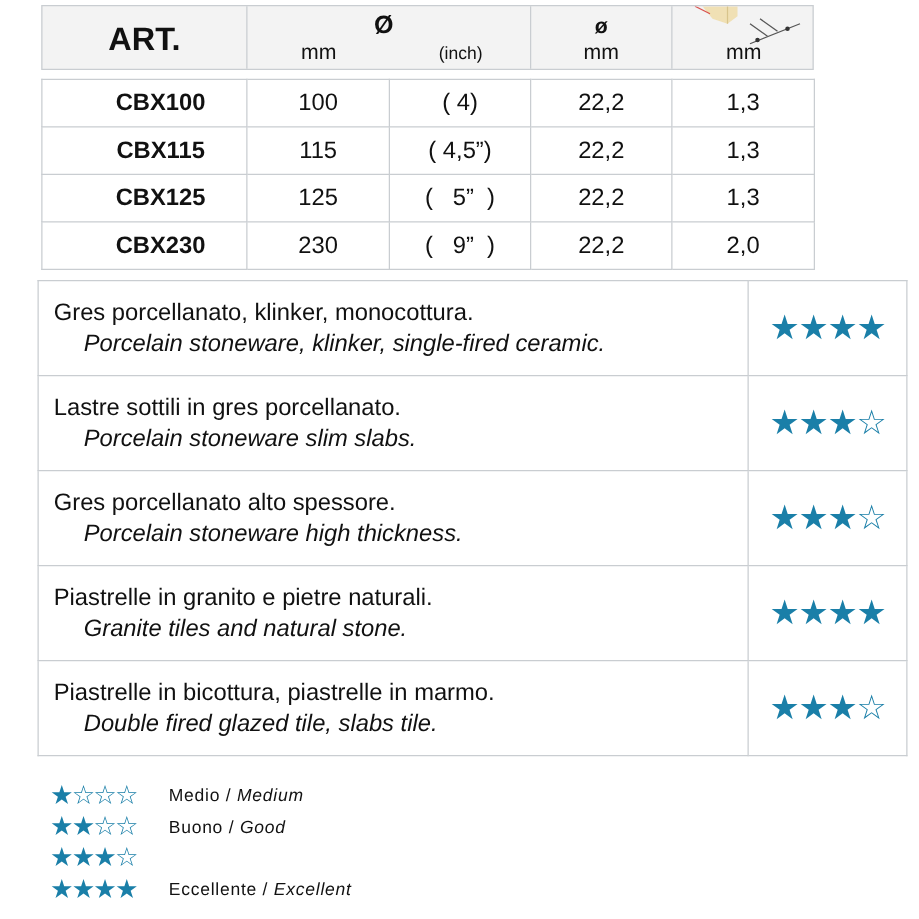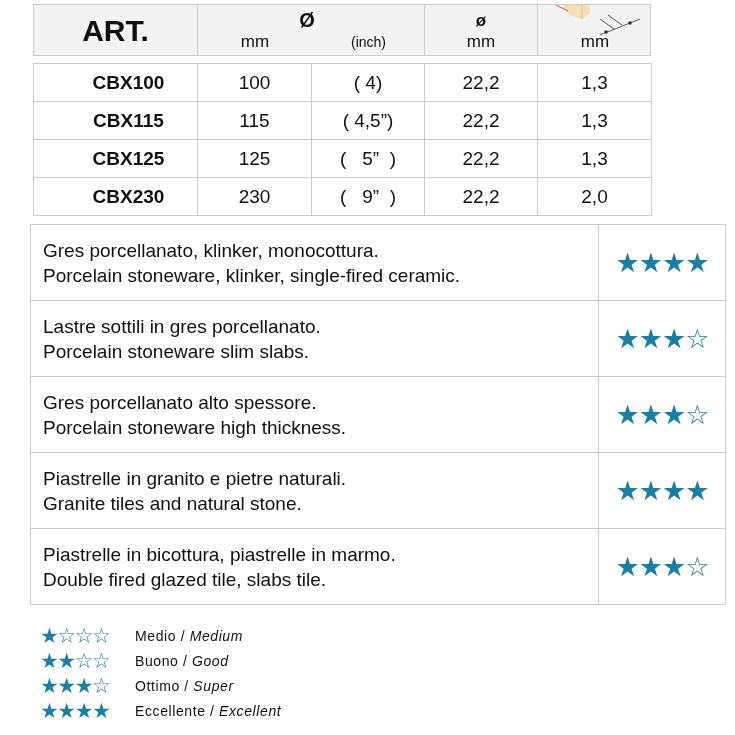--- a/index.html
+++ b/index.html
@@ -6,21 +6,21 @@
   html, body { width: 735px; height: 735px; background: #ffffff; overflow: hidden; }
   body { position: relative; font-family: "Liberation Sans", sans-serif; color: #111; }
 
   
   .hdr {
     position: absolute; left: 33px; top: 4px; width: 618px; height: 52px;
     background: #f3f3f3; border: 1px solid #c9cdd1;
   }
   .hdr .cell { position: absolute; top: 0; height: 100%; border-right: 1px solid #c9cdd1; }
   .hdr .cell:last-child { border-right: none; }
-  .hdr .art { left: 0; width: 164px; font-weight: bold; font-size: 30px; display: flex; align-items: center; justify-content: center; padding-top: 2px; }
+  .hdr .art { left: 0; width: 164px; font-weight: bold; font-size: 26px; display: flex; align-items: center; justify-content: center; padding-top: 2px; }
   .hdr .dia { left: 164px; width: 227px; }
   .hdr .dia .sym { position: absolute; left: 0; right: 0; top: 4px; text-align: center; font-weight: bold; font-size: 20px; padding-right: 8px; }
   .hdr .dia .u1 { position: absolute; left: 0; width: 114px; bottom: 3px; text-align: center; font-size: 17px; }
   .hdr .dia .u2 { position: absolute; left: 114px; width: 113px; bottom: 5px; text-align: center; font-size: 14px; }
   .hdr .bore { left: 391px; width: 113px; }
   .hdr .bore .sym { position: absolute; left: 0; right: 0; top: 6px; text-align: center; font-weight: bold; font-size: 17px; }
   .hdr .bore .u { position: absolute; left: 0; right: 0; bottom: 3px; text-align: center; font-size: 17px; }
   .hdr .thk { left: 504px; width: 114px; overflow: hidden; }
   .hdr .thk svg { position: absolute; left: 10px; top: 0; }
   .hdr .thk .u { position: absolute; left: 0; right: 0; bottom: 3px; text-align: center; font-size: 17px; }
@@ -33,21 +33,21 @@
   .spec td { border: 1px solid #c9cdd1; height: 38px; text-align: center; font-size: 19px; padding-top: 1px; }
   .spec td.code { font-weight: bold; text-align: center; padding-left: 26px; }
 
   
   .mat {
     position: absolute; left: 30px; top: 224px; width: 695px;
     border-collapse: collapse; table-layout: fixed; border-radius: 16px;
   }
   .mat td { border: 1px solid #c9cdd1; height: 76px; vertical-align: middle; }
   .mat td.desc { padding-left: 12px; font-size: 19px; line-height: 25px; }
-  .mat td.desc .en { display: block; }
+  .mat td.desc .en { font-style: italic; display: block; margin-left: 24px; }
   .mat td.desc .it { display: block; }
   .mat td.rate { text-align: center; }
 
   .stars { color: #1a7fa8; font-family: "DejaVu Sans", sans-serif; font-size: 27px; letter-spacing: -1px; white-space: nowrap; }
 
   
   .legend { position: absolute; left: 40px; top: 623px; }
   .legend .row { display: flex; align-items: center; height: 25px; }
   .legend .stars { font-size: 21px; width: 95px; letter-spacing: -1.5px; }
   .legend .lbl { font-size: 14px; letter-spacing: 0.6px; }
@@ -182,19 +182,18 @@
   <div class="row">
     <span class="stars">★☆☆☆</span>
     <span class="lbl"><span>Medio</span><span style="white-space:pre"> / </span><span class="en">Medium</span></span>
   </div>
   <div class="row">
     <span class="stars">★★☆☆</span>
     <span class="lbl"><span>Buono</span><span style="white-space:pre"> / </span><span class="en">Good</span></span>
   </div>
   <div class="row">
     <span class="stars">★★★☆</span>
-    <span class="lbl"><span>Ottimo</span><span style="white-space:pre"> / </span><span class="en">Super</span></span>
   </div>
   <div class="row">
     <span class="stars">★★★★</span>
     <span class="lbl"><span>Eccellente</span><span style="white-space:pre"> / </span><span class="en">Excellent</span></span>
   </div>
 </div>
 
 </body></html>

